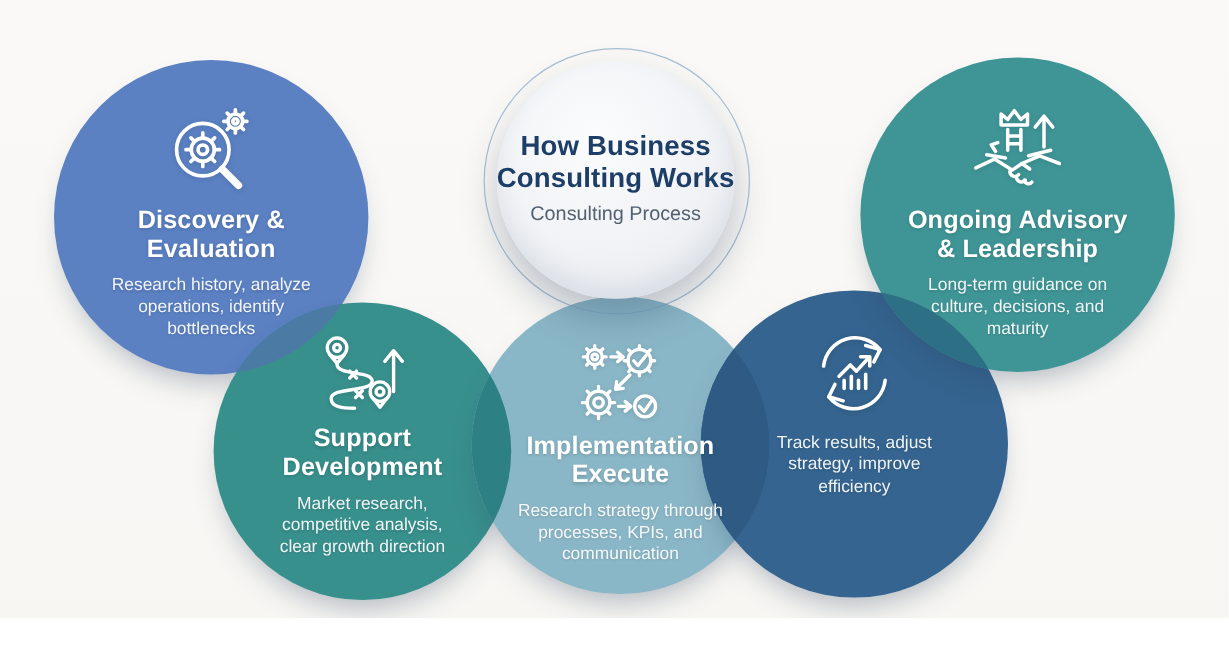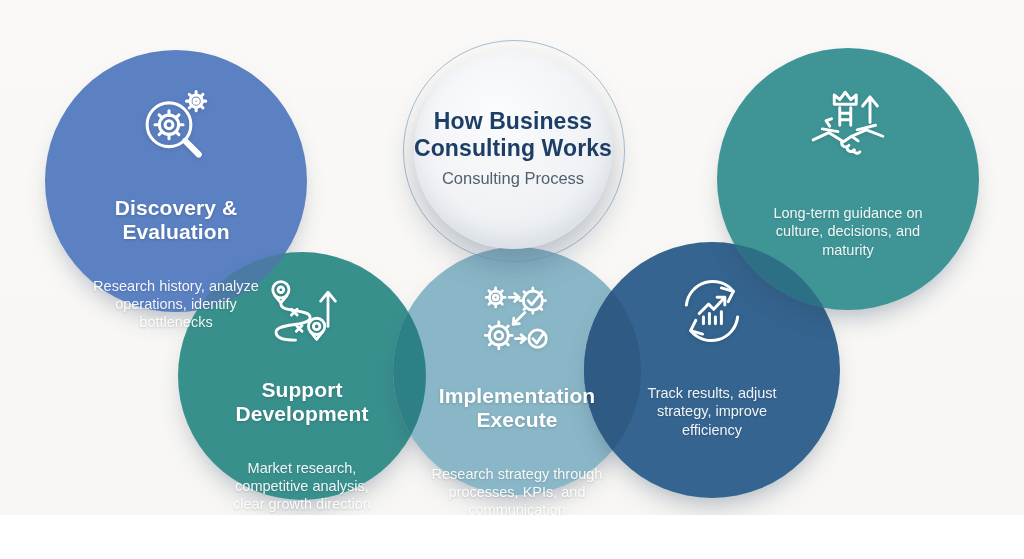--- a/index.html
+++ b/index.html
@@ -32,21 +32,21 @@
   }
   .center-title{
     font-size:23px;font-weight:bold;line-height:1.18;color:#1d3e66;
     white-space:pre-line;letter-spacing:0.1px;
   }
   .center-subtitle{
     margin-top:7px;font-size:16.5px;color:#52606f;white-space:pre-line;
   }
   .step-content{
     position:absolute;display:flex;flex-direction:column;align-items:center;
-    text-align:center;color:#fff;z-index:6;width:230px;gap:24px;
+    text-align:center;color:#fff;z-index:6;width:230px;
   }
   .step-icon{color:#ffffff;filter:drop-shadow(0 1px 2px rgba(0,0,0,0.12));}
   .step-title{
     font-size:21px;font-weight:bold;line-height:1.16;white-space:pre-line;
     text-shadow:0 1px 3px rgba(0,0,0,0.18);letter-spacing:0.1px;
   }
   .step-desc{
     margin-top:8px;font-size:14.5px;line-height:1.26;color:rgba(255,255,255,0.93);
     white-space:pre-line;text-shadow:0 1px 2px rgba(0,0,0,0.15);
   }
@@ -176,18 +176,20 @@
         <path d="M39,26 L39,45 M51,26 L51,45 M39,32 L51,32 M39,39 L51,39"></path>
         <path d="M72,42 L72,16 M64,24 L72,14 L80,24"></path>
         <path d="M28,46 L24,40 L30,38"></path>
         <path d="M20,49 L37,52 M58,50 L78,45"></path>
         <path d="M10,61 L27,53 L43,63 L52,57"></path>
         <path d="M86,57 L68,50 L52,57"></path>
         <path d="M41,64 a4.5,4.5 0 0 0 8,3 M47,69 a4.5,4.5 0 0 0 8,3 M54,72 a4,4 0 0 0 7,2"></path>
         <path d="M52,57 L59,62"></path>
       </svg>
     </span>
+    <div class="step-title">Ongoing Advisory
+&amp; Leadership</div>
     <div class="step-desc">Long-term guidance on
 culture, decisions, and
 maturity</div>
   </div>
 
 </div>
 
 </body></html>

